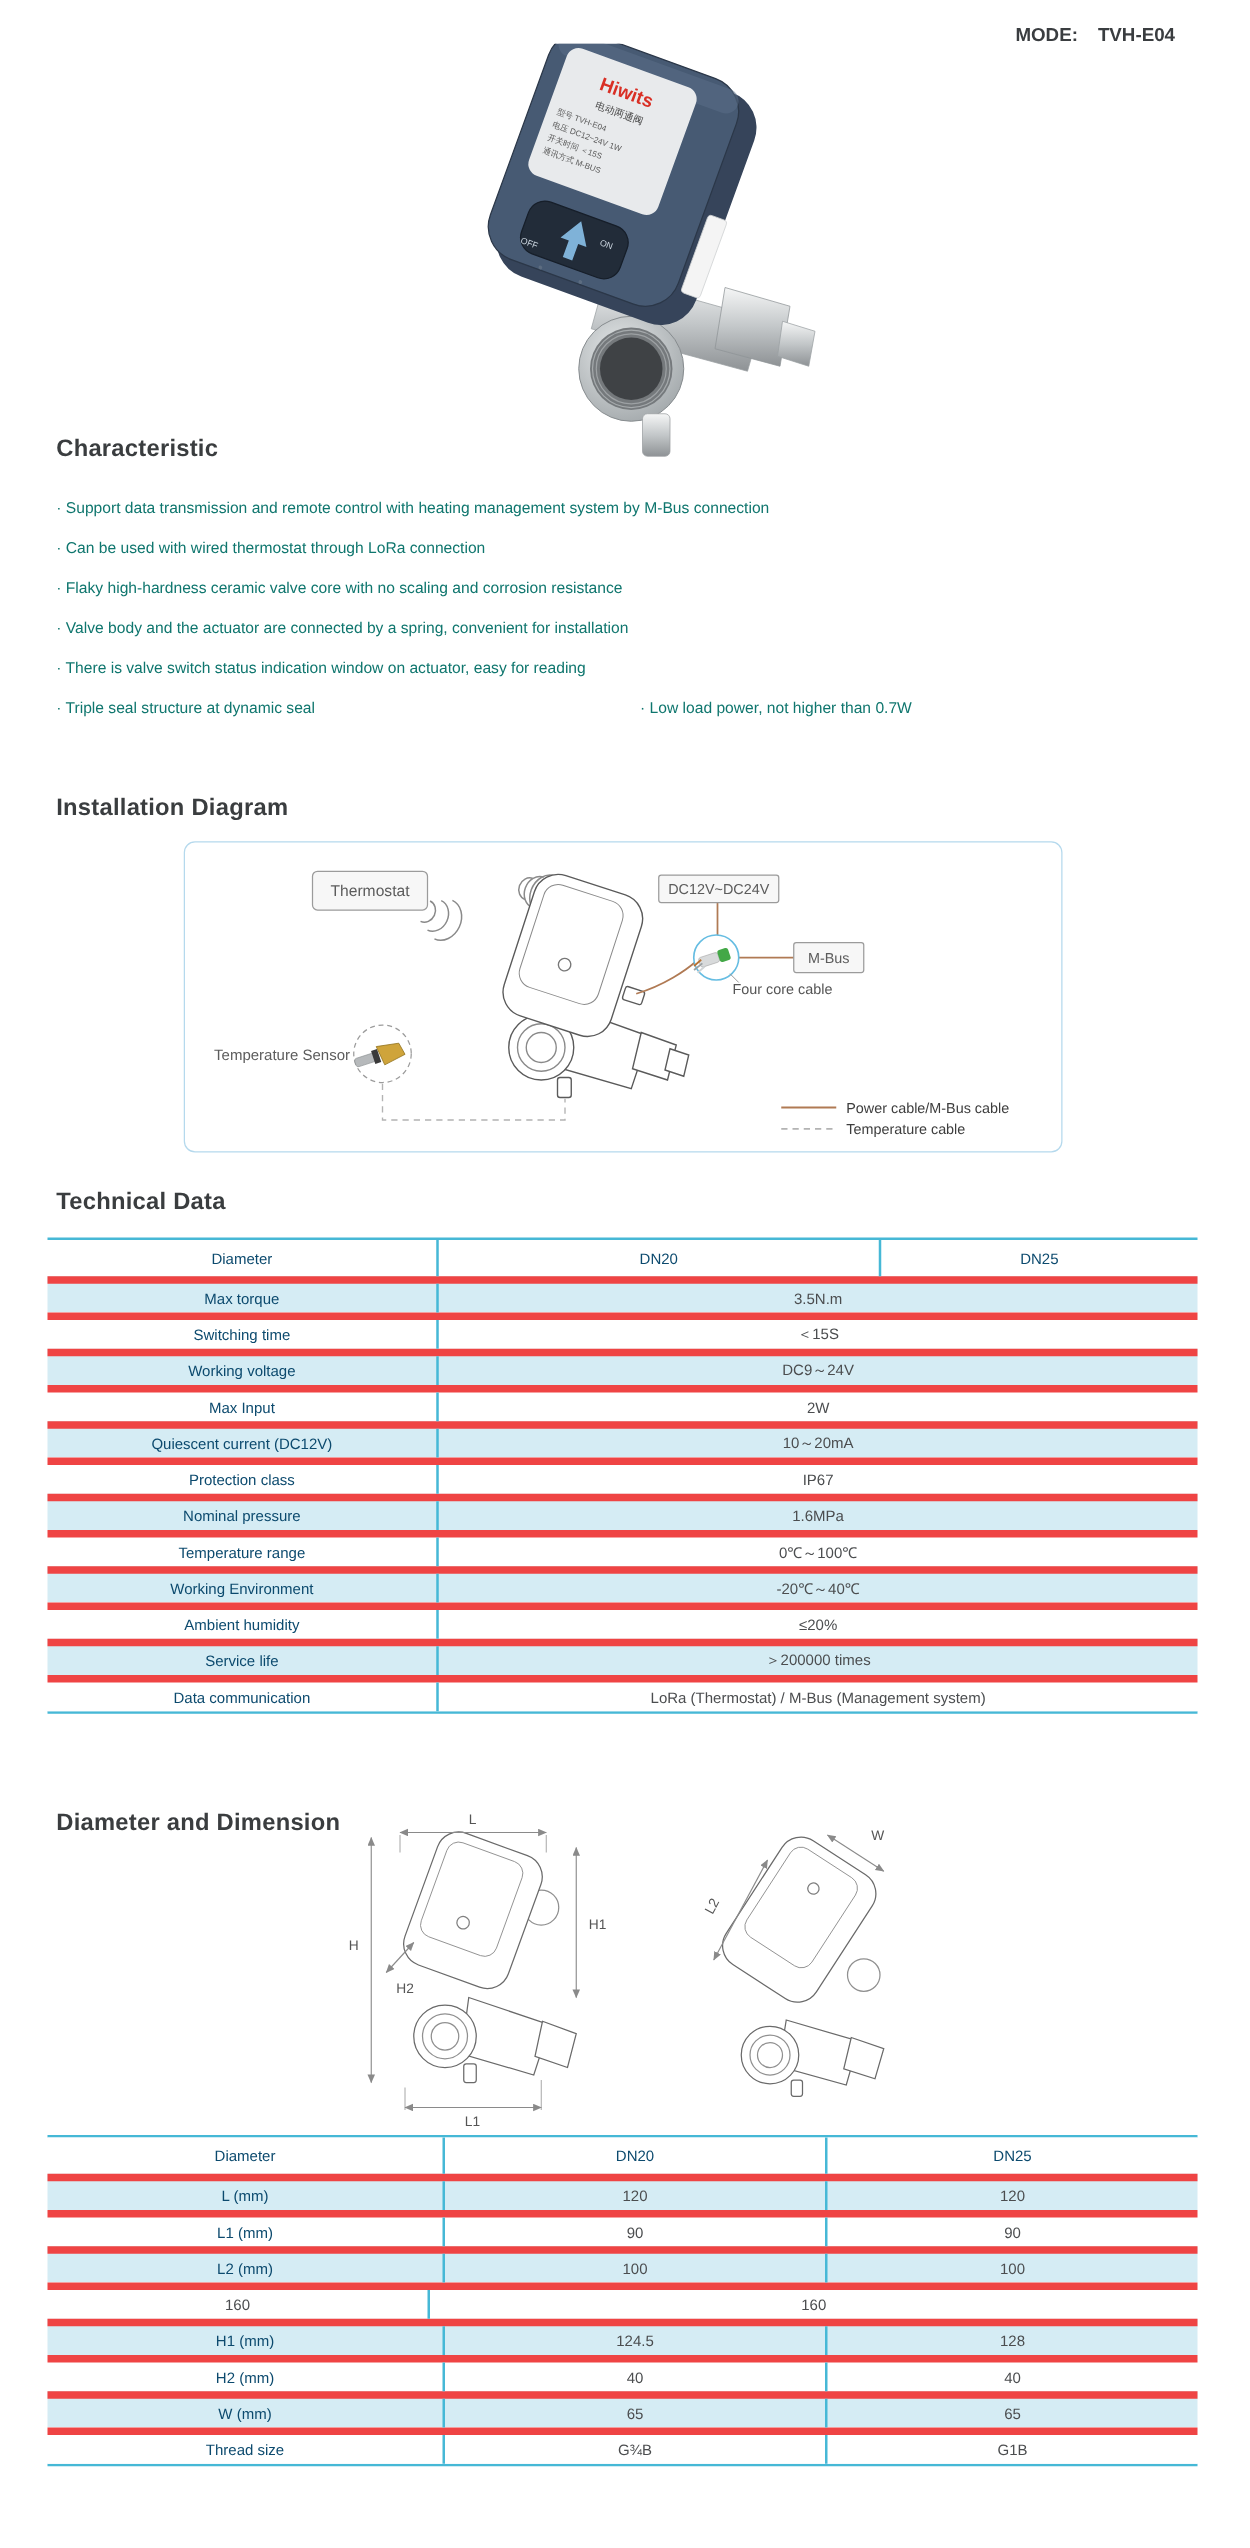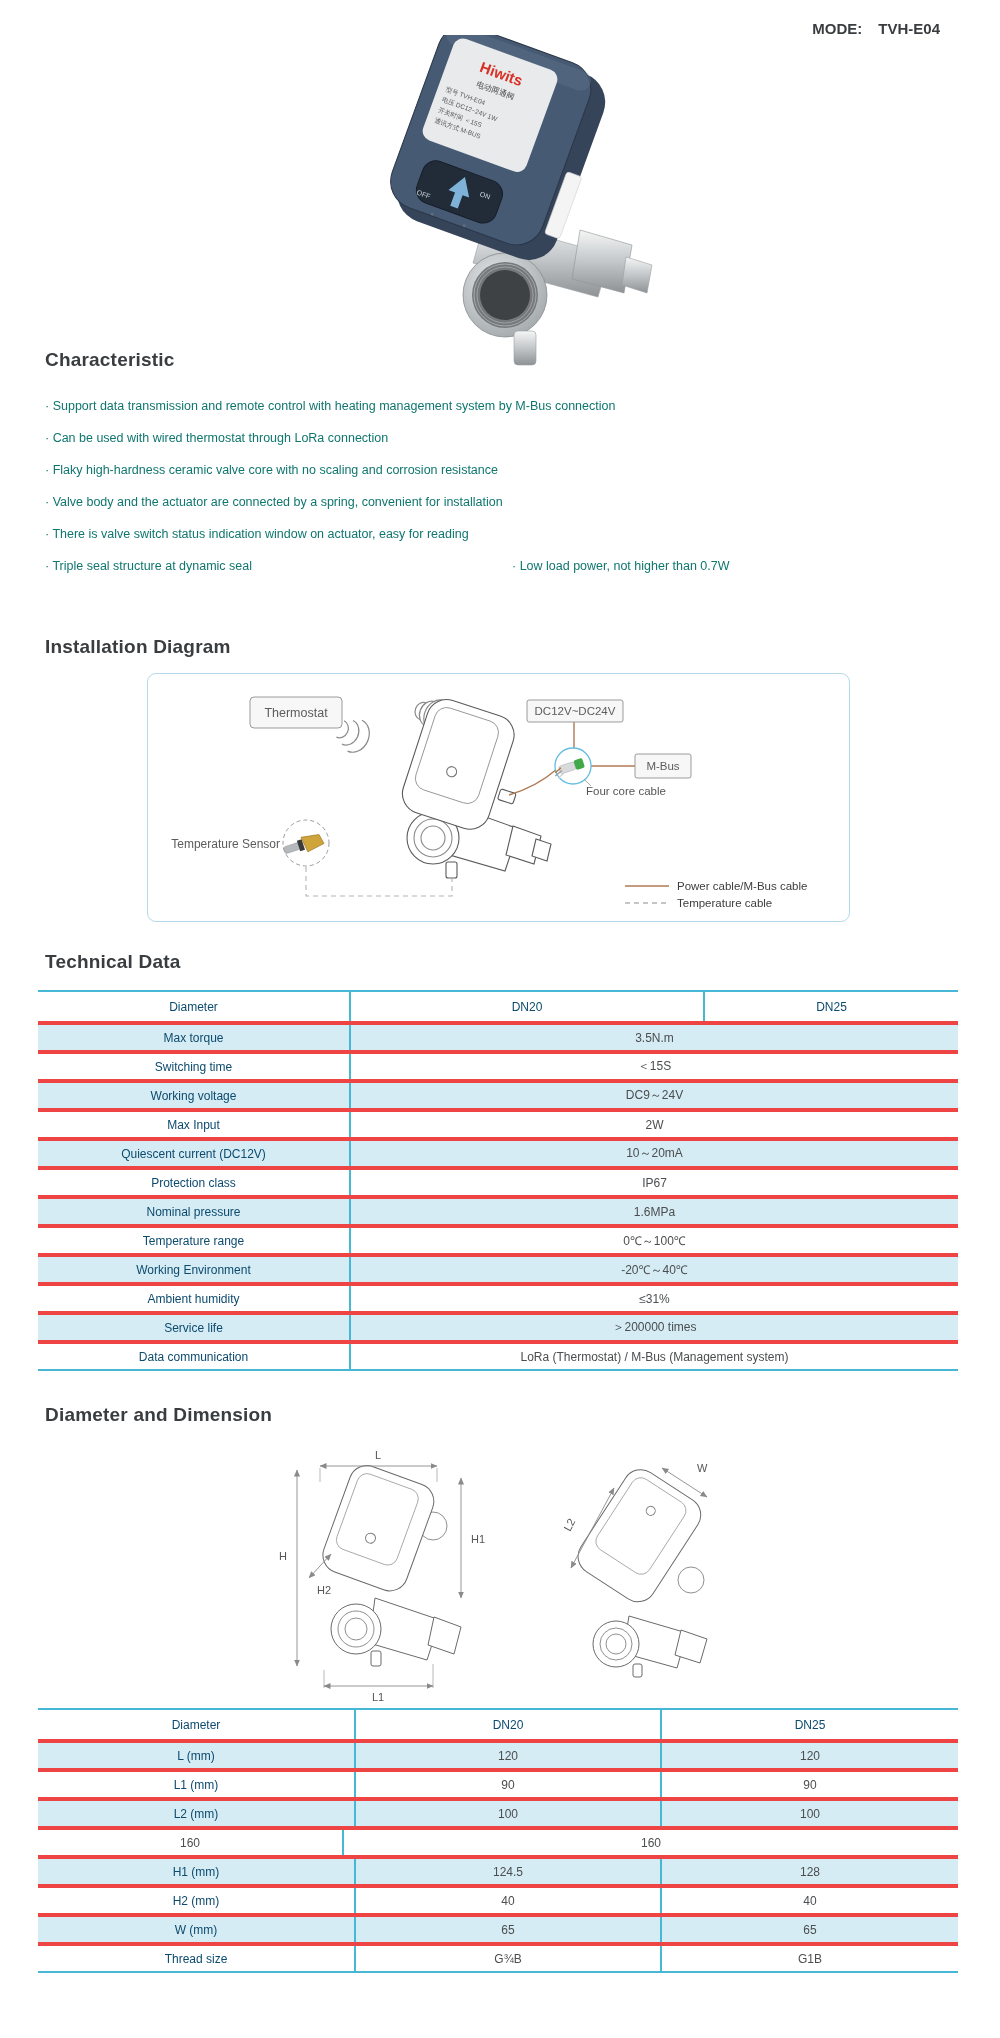--- a/index.html
+++ b/index.html
@@ -9,21 +9,21 @@
   .mode .gap{display:inline-block;width:16px;}
   .h2{position:absolute;left:45px;font-size:19px;font-weight:700;color:#3a3d3f;letter-spacing:.2px;}
   .bullet{position:absolute;left:45px;font-size:12.5px;color:#0f766e;white-space:nowrap;}
   .bullet.right{left:512px;}
   .diagram-box{position:absolute;left:147px;top:673px;width:703px;height:249px;
                border:1.5px solid #b5d9ed;border-radius:9px;box-sizing:border-box;background:#fff;}
   .abs-svg{position:absolute;}
   
   .t-table{position:absolute;left:38px;width:920px;border-top:2px solid #46b8d6;
            border-bottom:2px solid #46b8d6;box-sizing:border-box;}
-  .trow{display:flex;height:29px;box-sizing:border-box;border-top:4px solid #ef4444;background:#fff;}
+  .trow{display:flex;height:29px;box-sizing:border-box;border-top:6px solid #ef4444;background:#fff;}
   .trow:first-child{border-top:none;}
   .trow.shade{background:#d5ecf4;}
   .cell{display:flex;align-items:center;justify-content:center;font-size:12px;color:#4b4d4f;box-sizing:border-box;}
   .lab{font-weight:400;color:#0c4a6e;}
   .t1 .c1{width:313px;border-right:2px solid #46b8d6;}
   .t1 .c2{width:354px;border-right:2px solid #46b8d6;}
   .t1 .c3{flex:1;}
   .t1 .cv{flex:1;}
   .t2 .c1{width:318px;border-right:2px solid #46b8d6;}
   .t2 .c2{width:306px;border-right:2px solid #46b8d6;}
@@ -202,33 +202,33 @@
     <div class="trow">
         <div class="cell c1 lab">Temperature range</div>
         <div class="cell cv">0℃～100℃</div>
       </div>
     <div class="trow shade">
         <div class="cell c1 lab">Working Environment</div>
         <div class="cell cv">-20℃～40℃</div>
       </div>
     <div class="trow">
         <div class="cell c1 lab">Ambient humidity</div>
-        <div class="cell cv">≤31%</div>
+        <div class="cell cv">≤20%</div>
       </div>
     <div class="trow shade">
         <div class="cell c1 lab">Service life</div>
         <div class="cell cv">＞200000 times</div>
       </div>
     <div class="trow">
         <div class="cell c1 lab">Data communication</div>
         <div class="cell cv">LoRa (Thermostat) / M-Bus (Management system)</div>
       </div>
   </div>
 
-  <div class="h2" style="top:1404px;text-align:center;">Diameter and Dimension</div>
+  <div class="h2" style="top:1448px;text-align:center;">Diameter and Dimension</div>
   <svg class="abs-svg" style="left:225px;top:1448px;" width="550" height="258" viewBox="0 0 550 258">
     <defs>
       <marker id="ar" markerWidth="9" markerHeight="8" refX="6.5" refY="3" orient="auto-start-reverse" markerUnits="userSpaceOnUse">
         <path d="M0,0 L7,3 L0,6 Z" fill="#8a8a8a"></path>
       </marker>
     </defs>
 
     <g stroke="#6a6a6a" fill="#ffffff" stroke-width="1">
       <circle cx="208" cy="78" r="14" fill="none" stroke="#909090"></circle>
       <path d="M150,150 L215,172 L202,212 L144,195 Z"></path>

